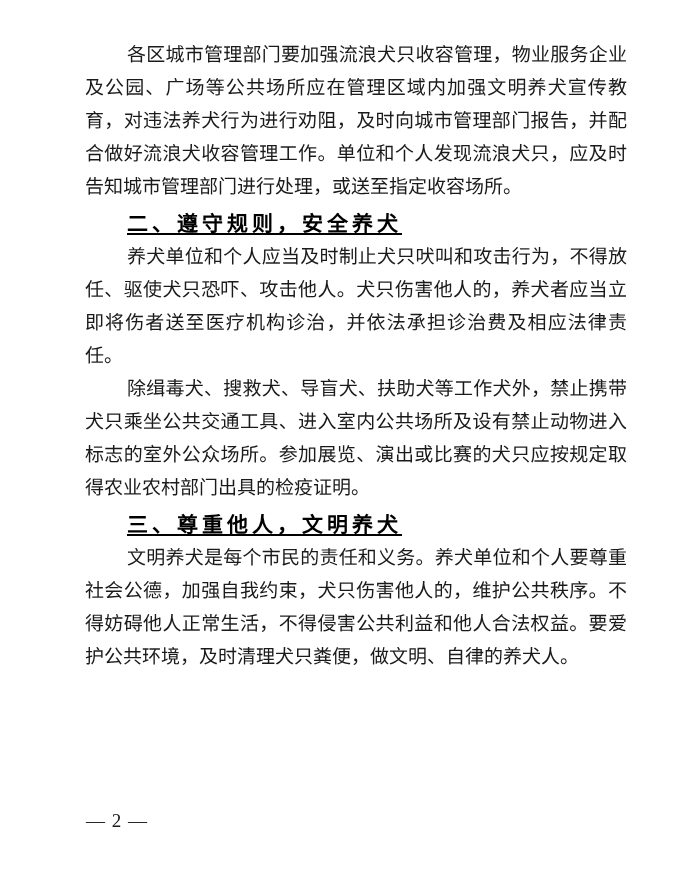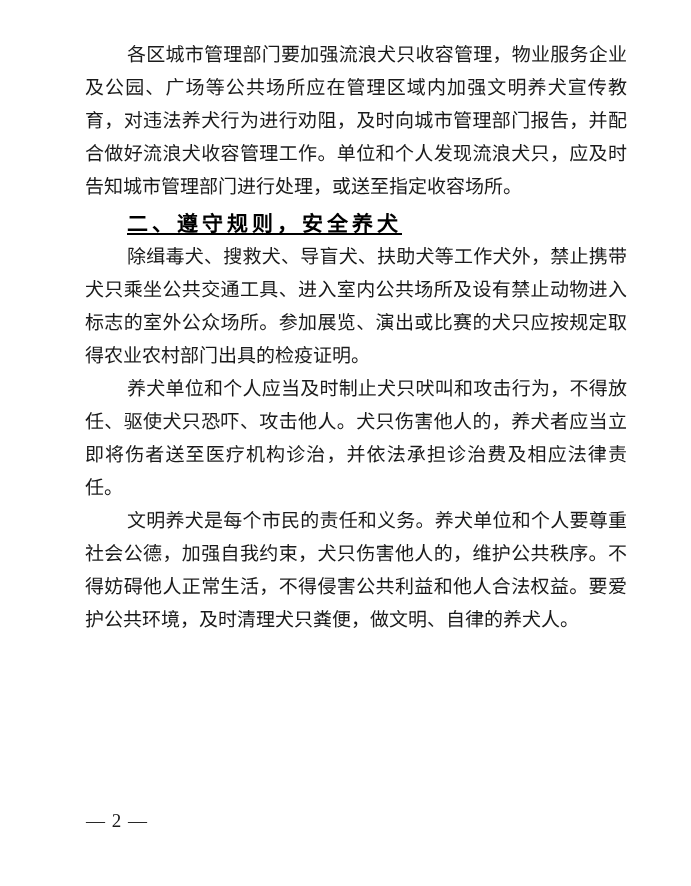--- a/index.html
+++ b/index.html
@@ -66,24 +66,25 @@
 
 <div class="doc-page">
 
   <div class="doc-content">
 
     <p class="para">各区城市管理部门要加强流浪犬只收容管理，物业服务企业及公园、广场等公共场所应在管理区域内加强文明养犬宣传教育，对违法养犬行为进行劝阻，及时向城市管理部门报告，并配合做好流浪犬收容管理工作。单位和个人发现流浪犬只，应及时告知城市管理部门进行处理，或送至指定收容场所。</p>
 
     <h2 class="heading">二、遵守规则，安全养犬</h2>
 
 
+    <p class="para">养犬单位和个人应当及时制止犬只吠叫和攻击行为，不得放任、驱使犬只恐吓、攻击他人。犬只伤害他人的，养犬者应当立即将伤者送至医疗机构诊治，并依法承担诊治费及相应法律责任。</p>
+
     <p class="para">除缉毒犬、搜救犬、导盲犬、扶助犬等工作犬外，禁止携带犬只乘坐公共交通工具、进入室内公共场所及设有禁止动物进入标志的室外公众场所。参加展览、演出或比赛的犬只应按规定取得农业农村部门出具的检疫证明。</p>
 
-    <p class="para">养犬单位和个人应当及时制止犬只吠叫和攻击行为，不得放任、驱使犬只恐吓、攻击他人。犬只伤害他人的，养犬者应当立即将伤者送至医疗机构诊治，并依法承担诊治费及相应法律责任。</p>
-
+    <h2 class="heading">三、尊重他人，文明养犬</h2>
 
     <p class="para">文明养犬是每个市民的责任和义务。养犬单位和个人要尊重社会公德，加强自我约束，犬只伤害他人的，维护公共秩序。不得妨碍他人正常生活，不得侵害公共利益和他人合法权益。要爱护公共环境，及时清理犬只粪便，做文明、自律的养犬人。</p>
 
   </div>
 
   <div class="page-number">— 2 —</div>
 
 </div>
 
 </body></html>

